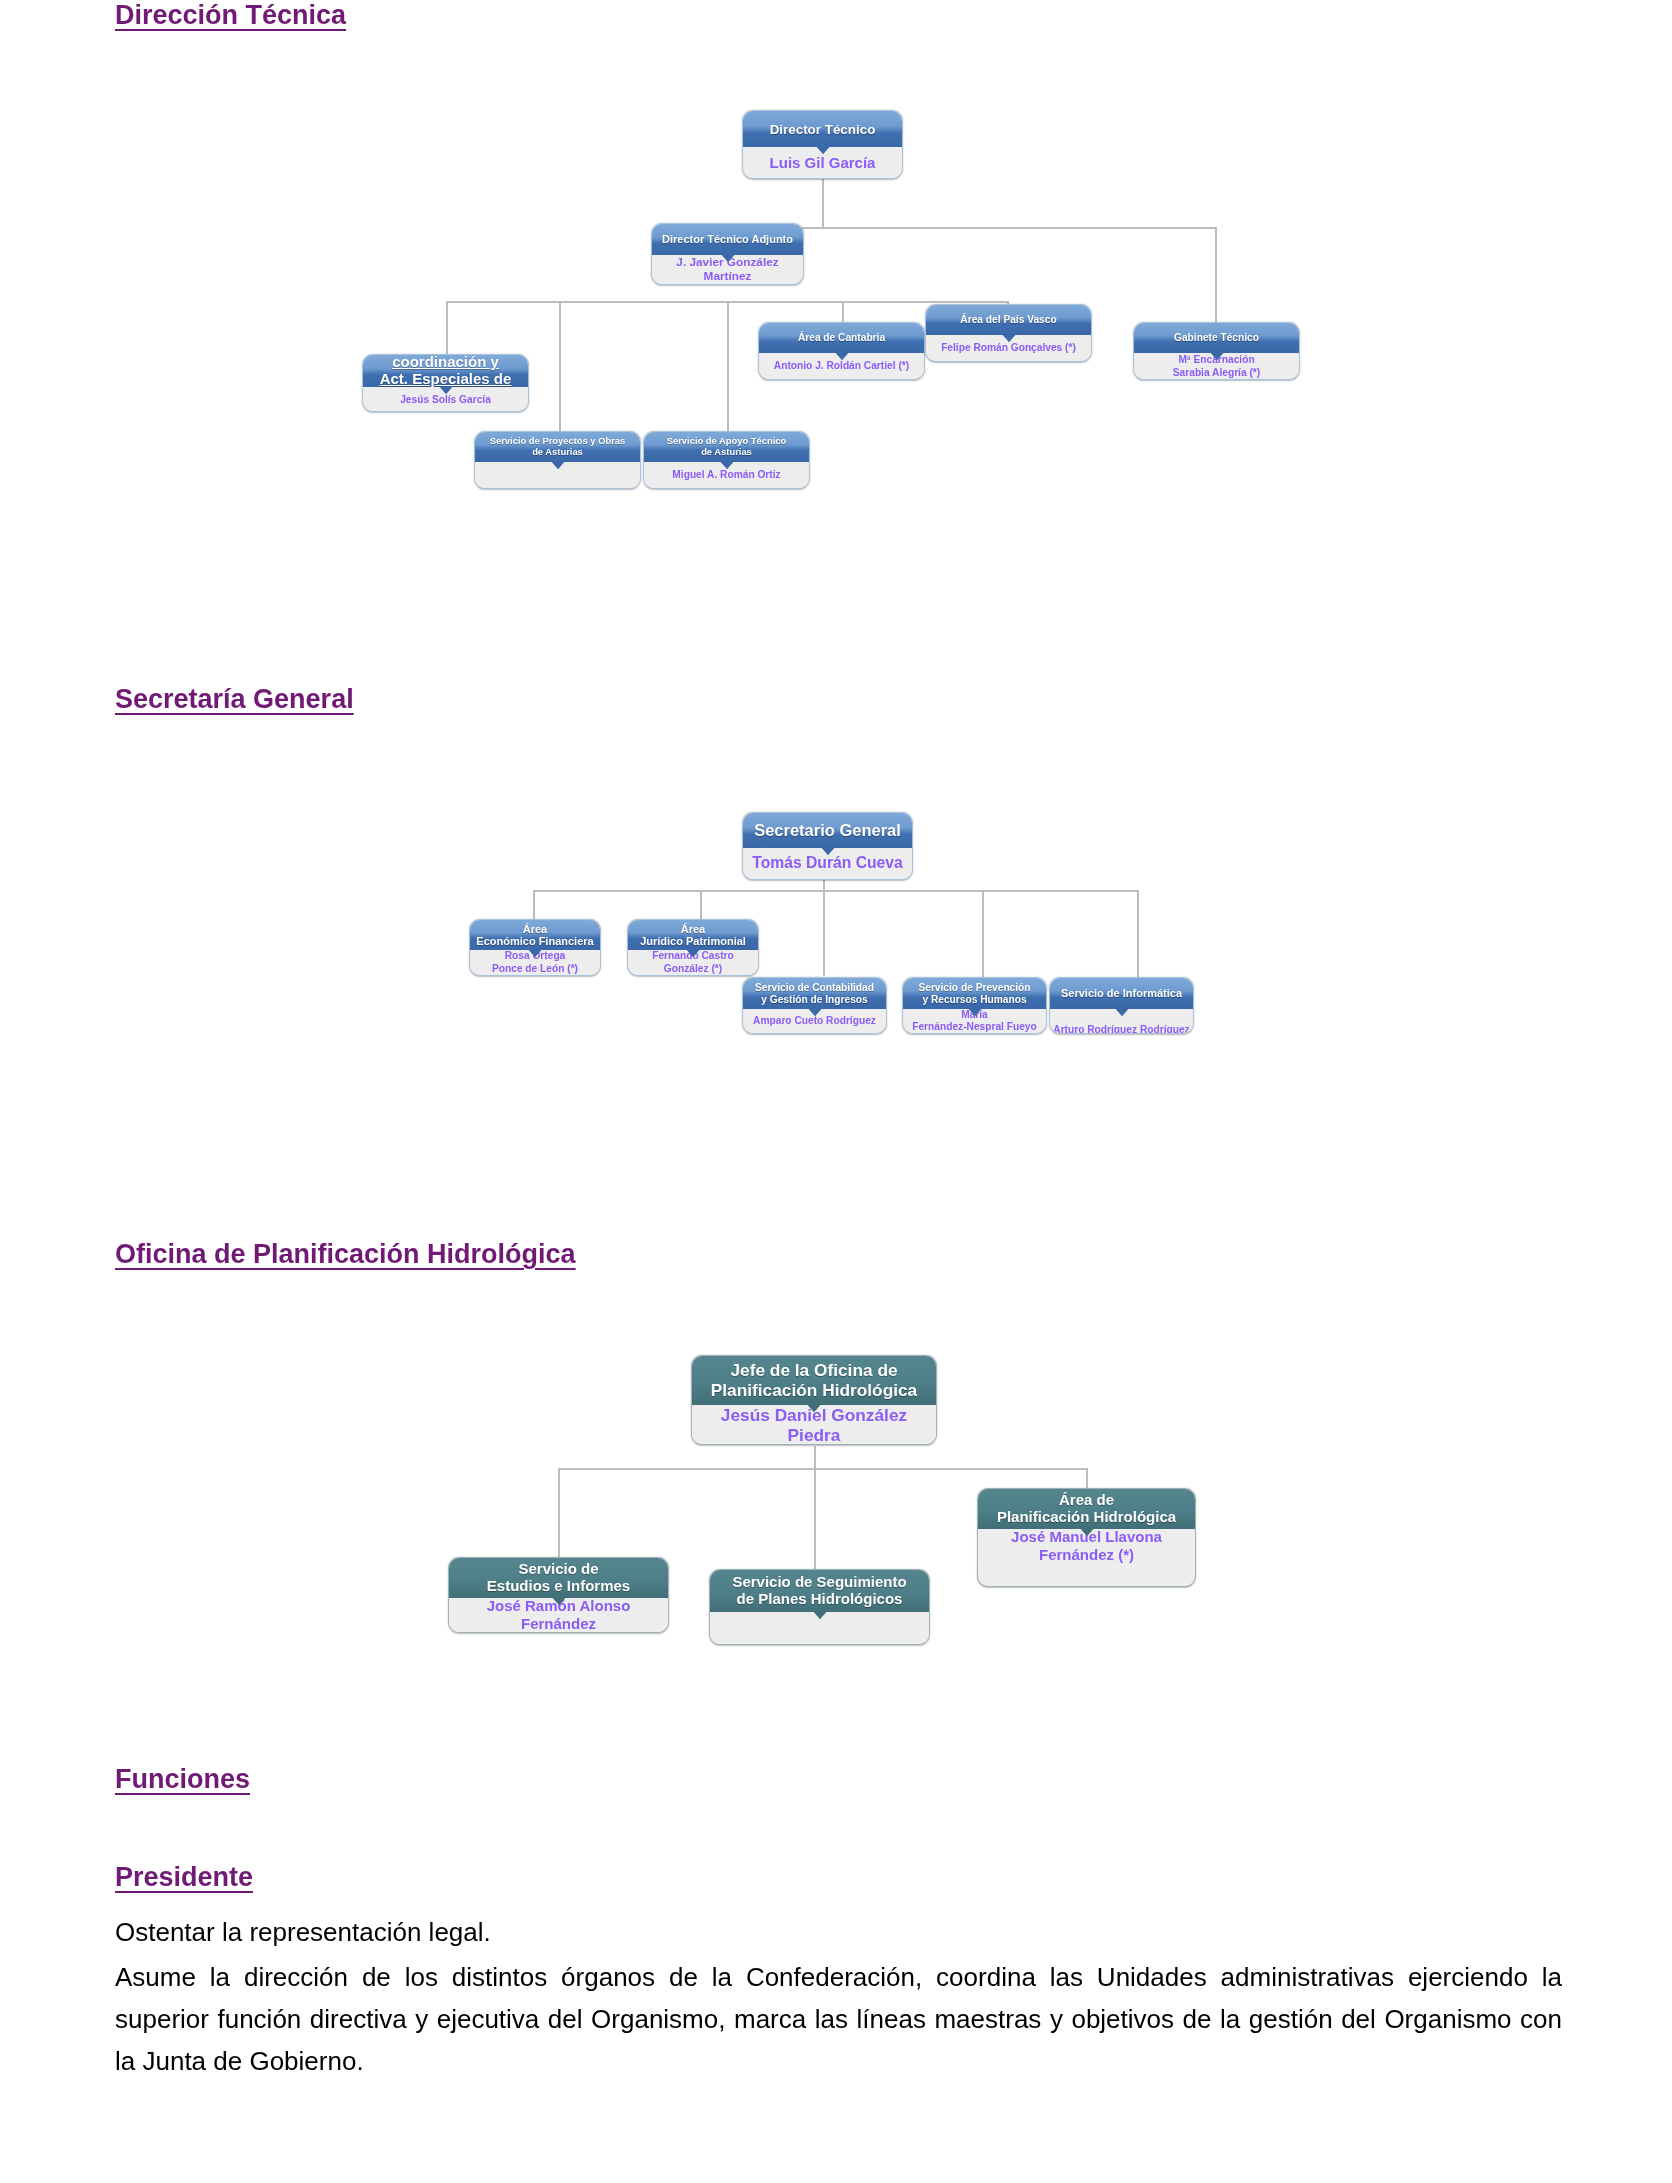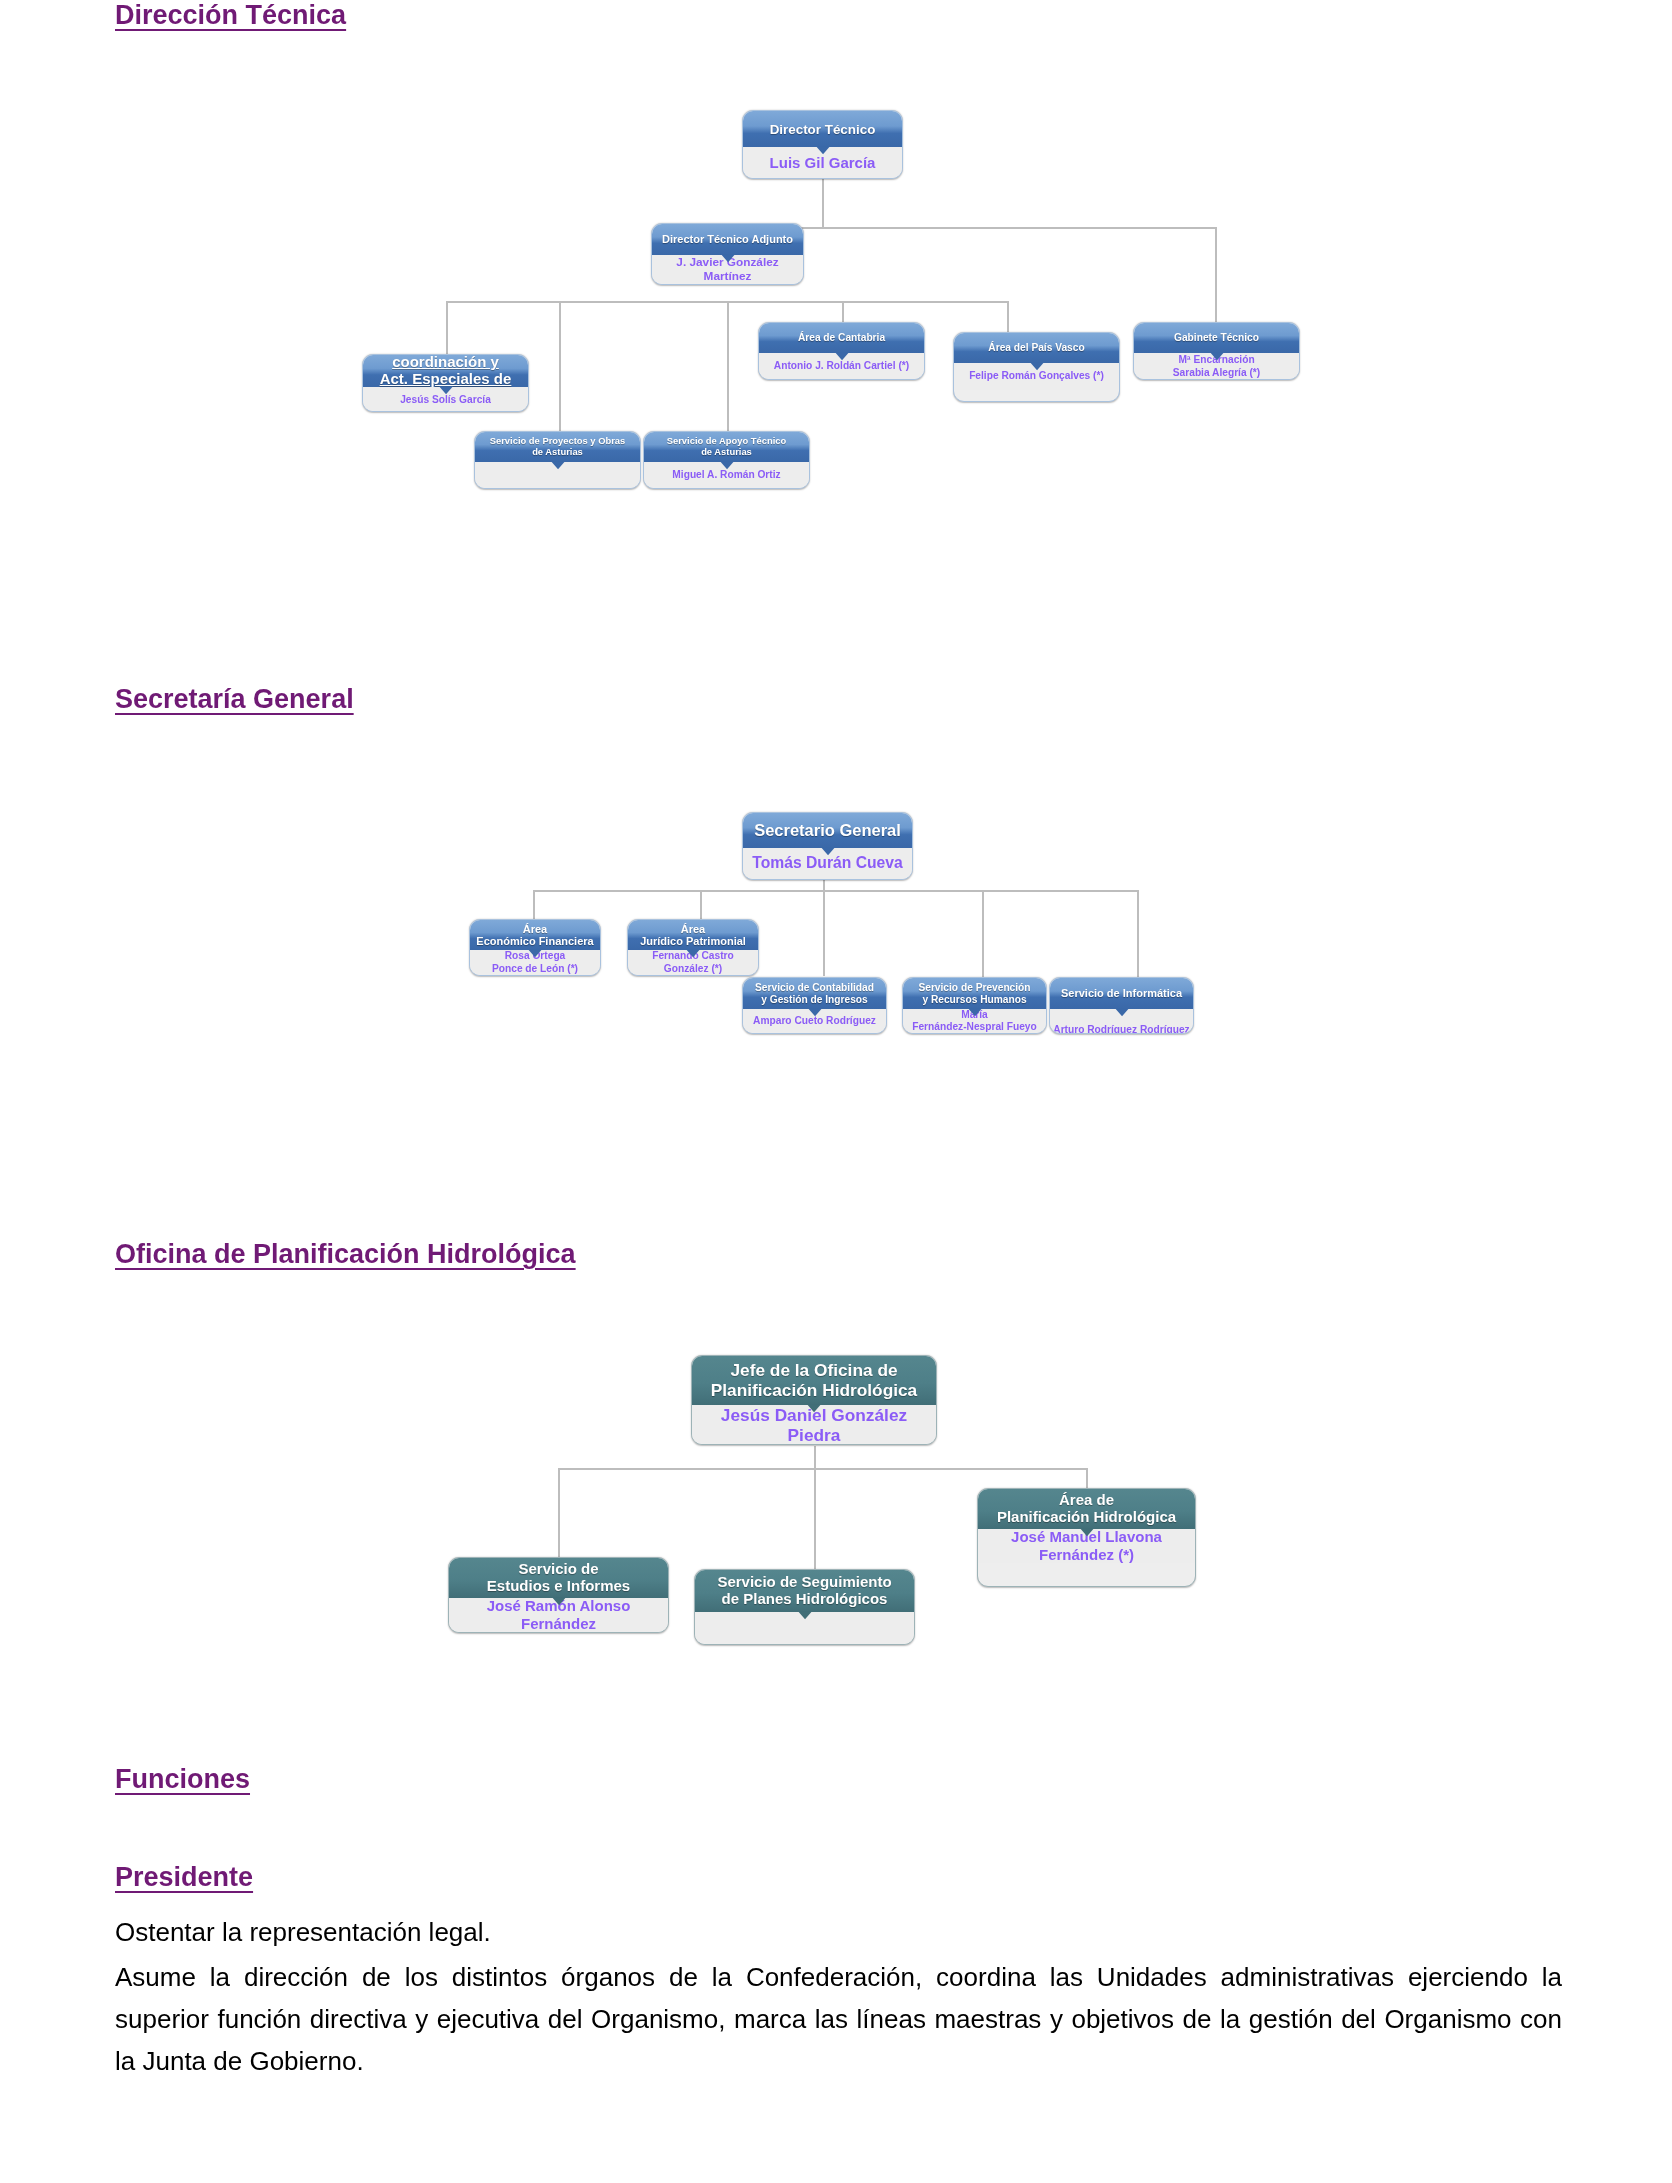--- a/index.html
+++ b/index.html
@@ -149,21 +149,21 @@
     </div>
 
     <div class="node blue" style="left:758px;top:322px;width:167px;height:58px;">
       <div class="hd" style="height:30px;font-size:10.2px;">Área de Cantabria</div>
       <div class="bd" style="height:27px;font-size:10.2px;text-align:center;">
         <span class="notch"></span>
         <span>Antonio J. Roldán Cartiel (*)</span>
       </div>
     </div>
 
-    <div class="node blue" style="left:925px;top:332px;width:167px;height:70px;margin-left:28px;">
+    <div class="node blue" style="left:925px;top:304px;width:167px;height:58px;">
       <div class="hd" style="height:30px;font-size:10.2px;">Área del País Vasco</div>
       <div class="bd" style="height:27px;font-size:10.2px;">
         <span class="notch"></span>
         <span>Felipe Román Gonçalves (*)</span>
       </div>
     </div>
 
     <div class="node blue" style="left:1133px;top:322px;width:167px;height:58px;">
       <div class="hd" style="height:30px;font-size:10.2px;">Gabinete Técnico</div>
       <div class="bd" style="height:27px;font-size:10.2px;white-space:pre-line;">
@@ -263,21 +263,21 @@
     <div class="node teal" style="left:448px;top:1557px;width:221px;height:76px;">
       <div class="hd" style="height:40px;font-size:15px;white-space:pre-line;">Servicio de
 Estudios e Informes</div>
       <div class="bd" style="height:34px;font-size:15px;white-space:pre-line;">
         <span class="notch"></span>
         <span>José Ramón Alonso
 Fernández</span>
       </div>
     </div>
 
-    <div class="node teal" style="left:694px;top:1569px;width:221px;height:76px;">
+    <div class="node teal" style="left:709px;top:1569px;width:221px;height:76px;">
       <div class="hd" style="height:42px;font-size:15px;white-space:pre-line;">Servicio de Seguimiento
 de Planes Hidrológicos</div>
       <div class="bd" style="height:32px;font-size:15px;white-space:pre-line;">
         <span class="notch"></span>
         <span></span>
       </div>
     </div>
 
     <div class="node teal" style="left:977px;top:1488px;width:219px;height:99px;">
       <div class="hd" style="height:40px;font-size:15px;white-space:pre-line;">Área de

